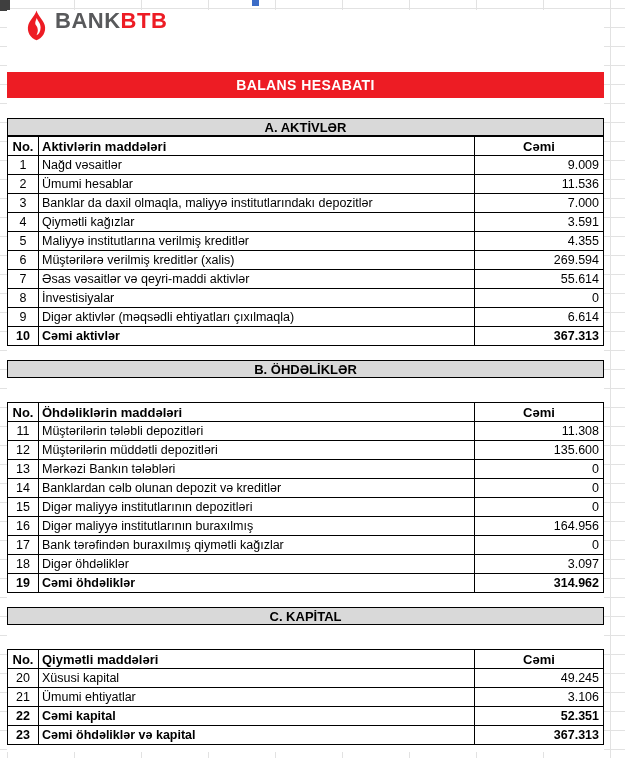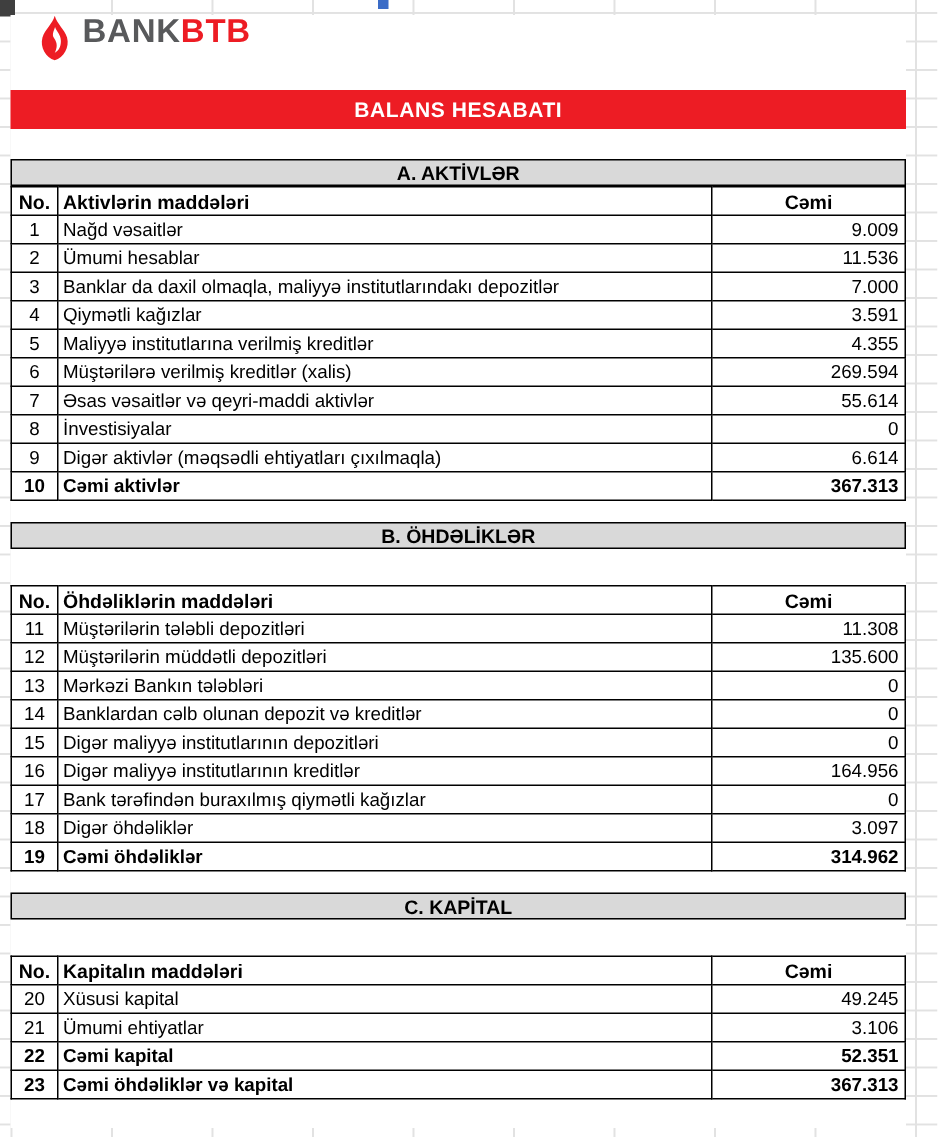--- a/index.html
+++ b/index.html
@@ -39,21 +39,21 @@
   }
   .flame{ display:inline-flex; }
   .logo-text{
     font-size:22px; font-weight:bold; letter-spacing:0.5px;
     line-height:1;
   }
   .logo-bank{ color:var(--logo-gray,#58595B); }
   .logo-btb{ color:var(--accent-red,#ED1C24); }
   
   .banner{
-    height:26px; margin-top:2px;
+    height:26px; margin-top:14px;
     background:var(--accent-red,#ED1C24);
     color:#fff; font-weight:bold; font-size:14px;
     display:flex; align-items:center; justify-content:center;
     letter-spacing:0.4px;
   }
   
   .section{ margin-top:20px; }
   .section + .section{ margin-top:14px; }
   .section-header{
     height:18px; background:var(--section-header-bg,#D9D9D9);
@@ -225,21 +225,21 @@
     <td class="c-name">Banklardan cəlb olunan depozit və kreditlər</td>
     <td class="c-val">0</td>
   </tr>
           <tr>
     <td class="c-no">15</td>
     <td class="c-name">Digər maliyyə institutlarının depozitləri</td>
     <td class="c-val">0</td>
   </tr>
           <tr>
     <td class="c-no">16</td>
-    <td class="c-name">Digər maliyyə institutlarının kreditlər</td>
+    <td class="c-name">Digər maliyyə institutlarının buraxılmış</td>
     <td class="c-val">164.956</td>
   </tr>
           <tr>
     <td class="c-no">17</td>
     <td class="c-name">Bank tərəfindən buraxılmış qiymətli kağızlar</td>
     <td class="c-val">0</td>
   </tr>
           <tr>
     <td class="c-no">18</td>
     <td class="c-name">Digər öhdəliklər</td>
@@ -263,21 +263,21 @@
     </div>
     <table class="btable">
       <colgroup>
           <col class="w-no">
           <col class="w-name">
           <col class="w-val">
         </colgroup>
       <thead>
         <tr>
           <th class="c-no">No.</th>
-          <th class="c-namehead">Kapitalın maddələri</th>
+          <th class="c-namehead">Qiymətli maddələri</th>
           <th class="c-valhead">Cəmi</th>
         </tr>
       </thead>
       <tbody>
           <tr>
     <td class="c-no">20</td>
     <td class="c-name">Xüsusi kapital</td>
     <td class="c-val">49.245</td>
   </tr>
           <tr>

